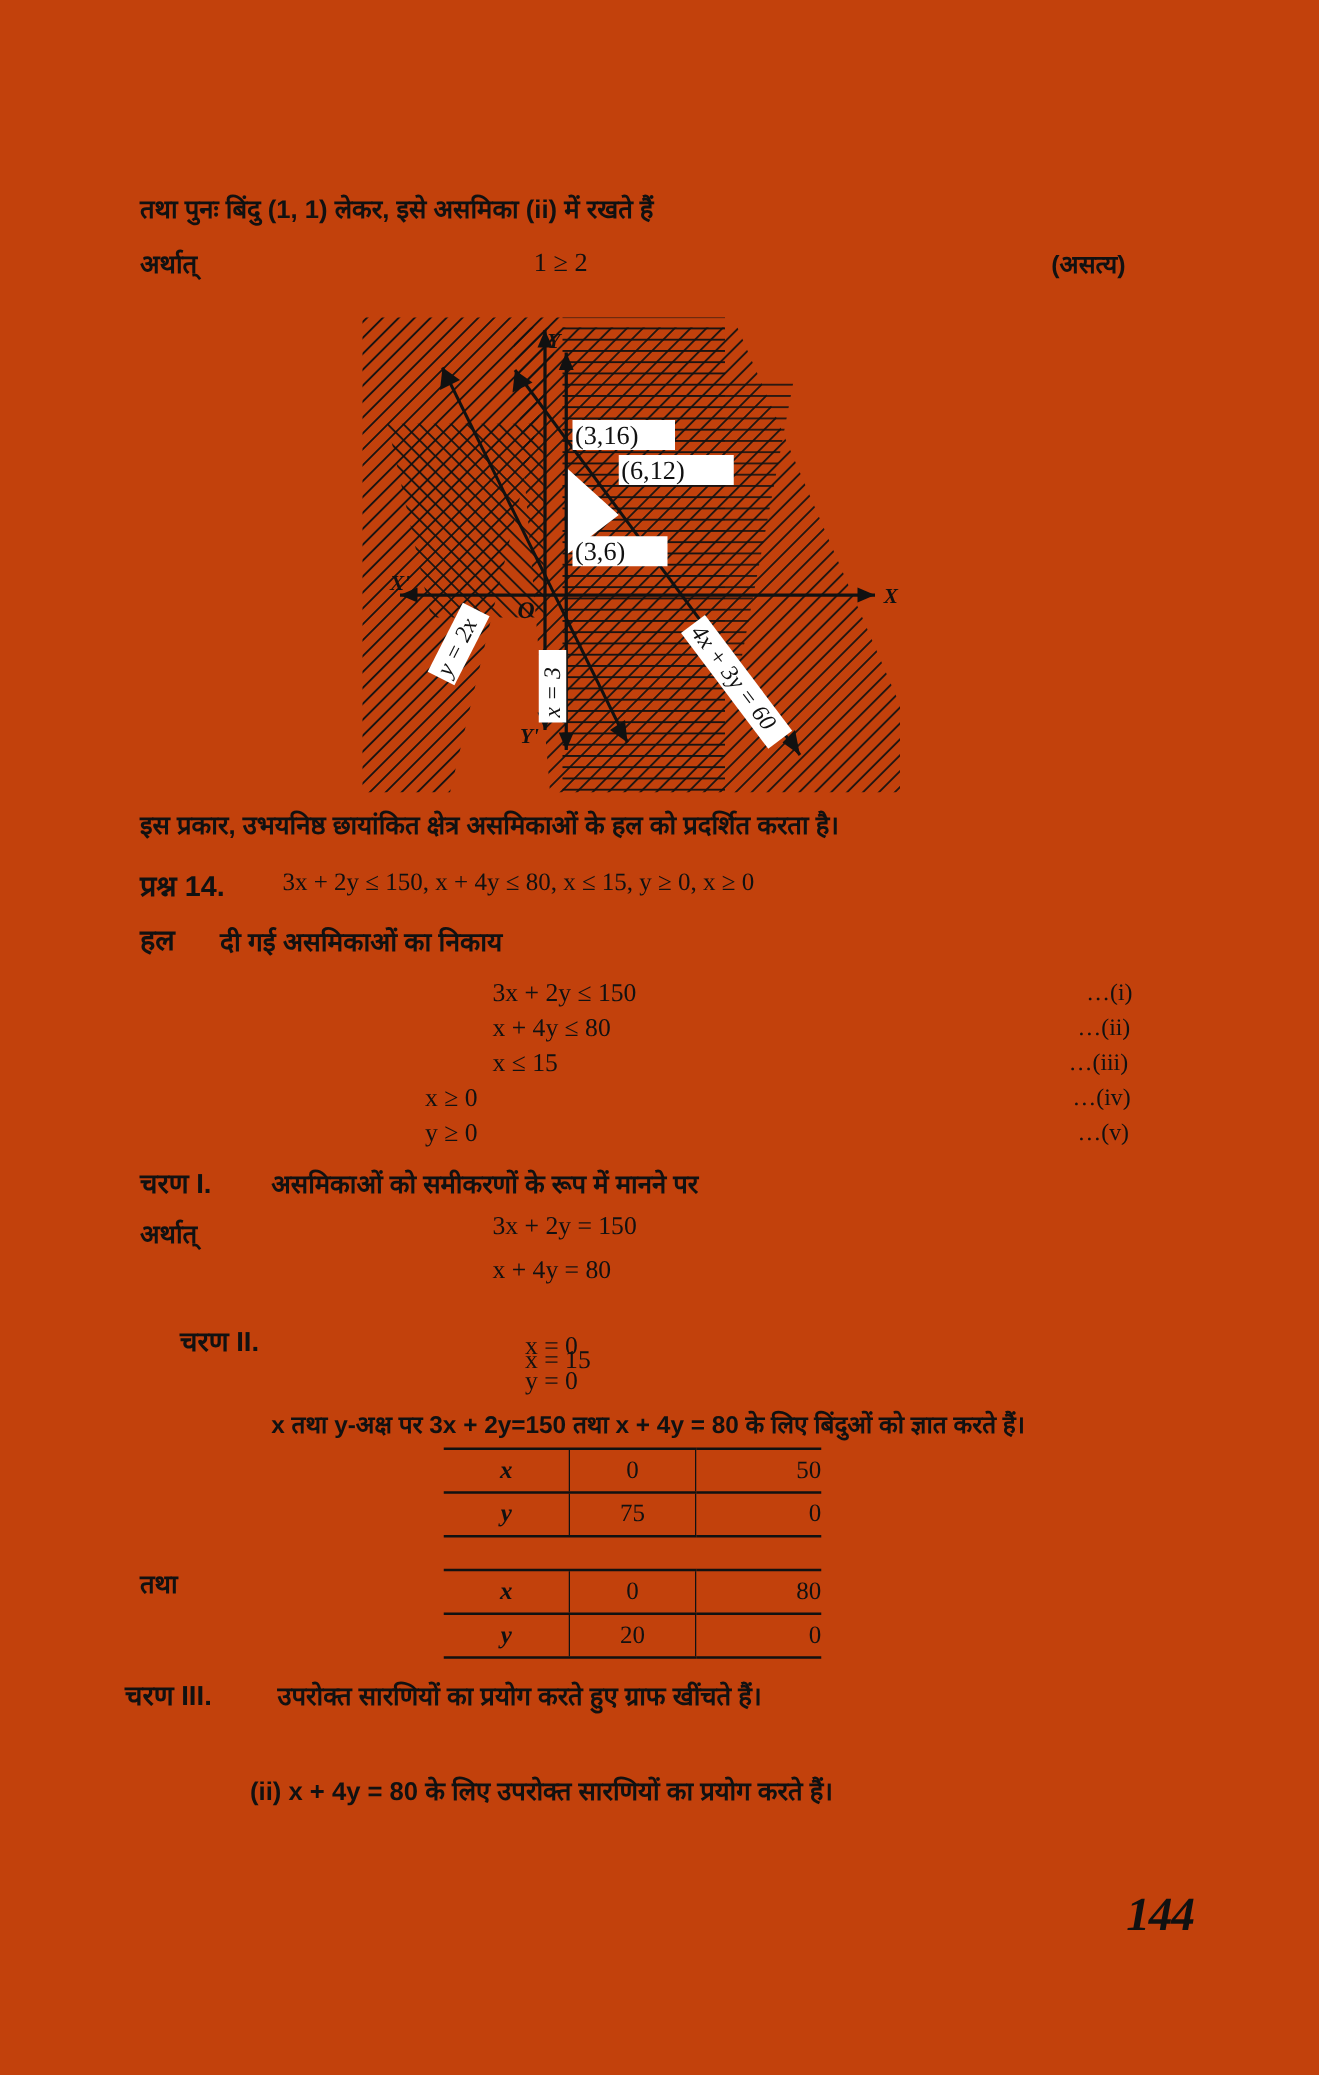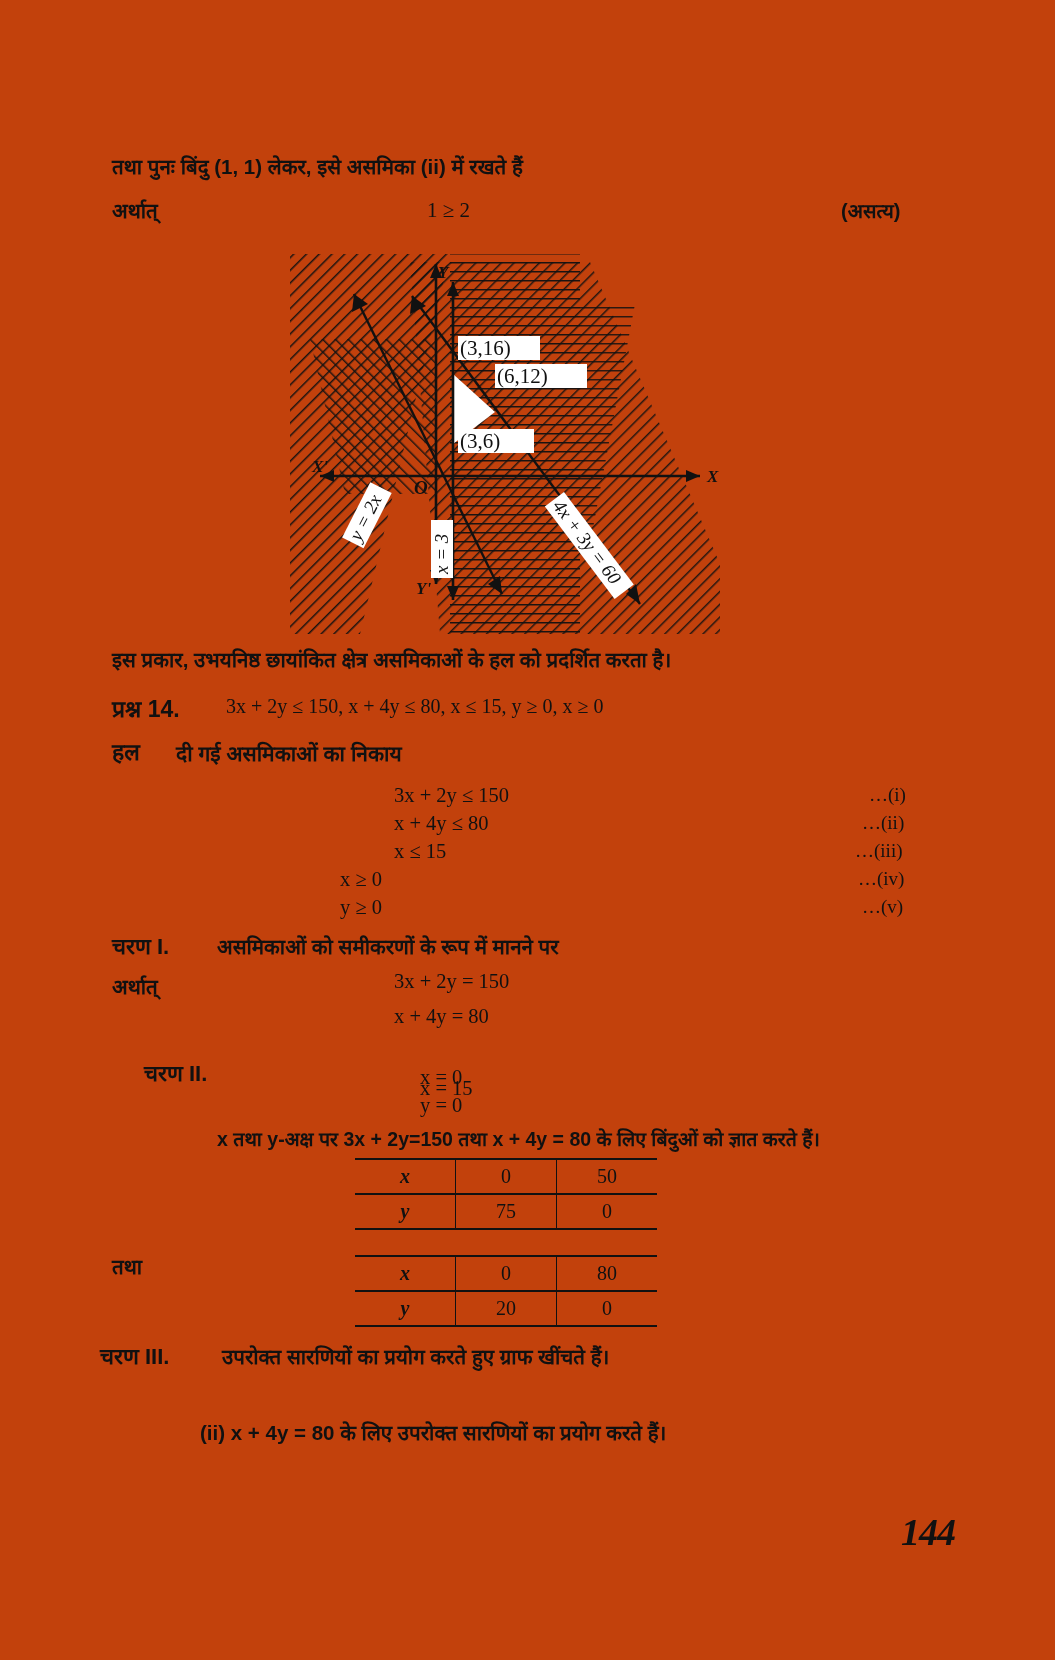--- a/index.html
+++ b/index.html
@@ -110,21 +110,21 @@
     padding: 2px 0 3px;
     height: 28px;
   }
   .xy-table td:first-child { border-left: none; }
   .xy-table td:last-child  { border-right: none; }
   .xy-table tr.top-rule td    { border-top: 2.6px solid #111; }
   .xy-table tr.mid-rule td    { border-bottom: 2.6px solid #111; }
   .xy-table tr.bottom-rule td { border-bottom: 2.6px solid #111; }
   .xy-table .c-head { width: 100px; font-style: italic; font-weight: 700; }
   .xy-table .c-v1   { width: 100px; }
-  .xy-table .c-v2   { width: 100px; }
+  .xy-table .c-v2   { width: 100px; text-align: right; }
 
   #table-1 { left: 355px; top: 1158px; }
   #table-2 { left: 355px; top: 1255px; }
 
   
   #page-number {
     position: absolute;
     right: 100px;
     top: 1510px;
     font-family: "Liberation Serif", "DejaVu Serif", serif;

